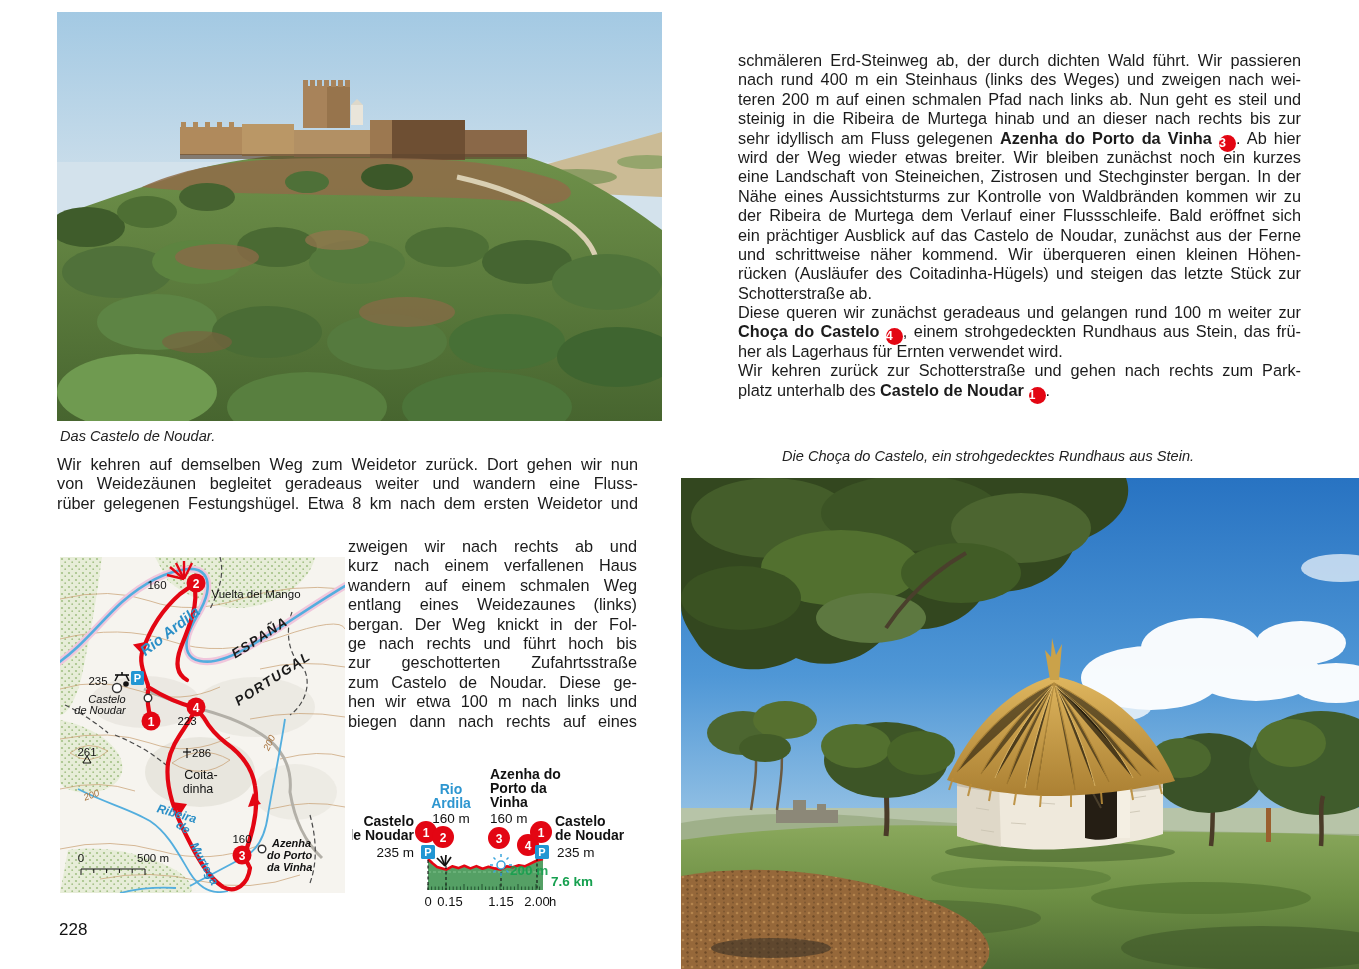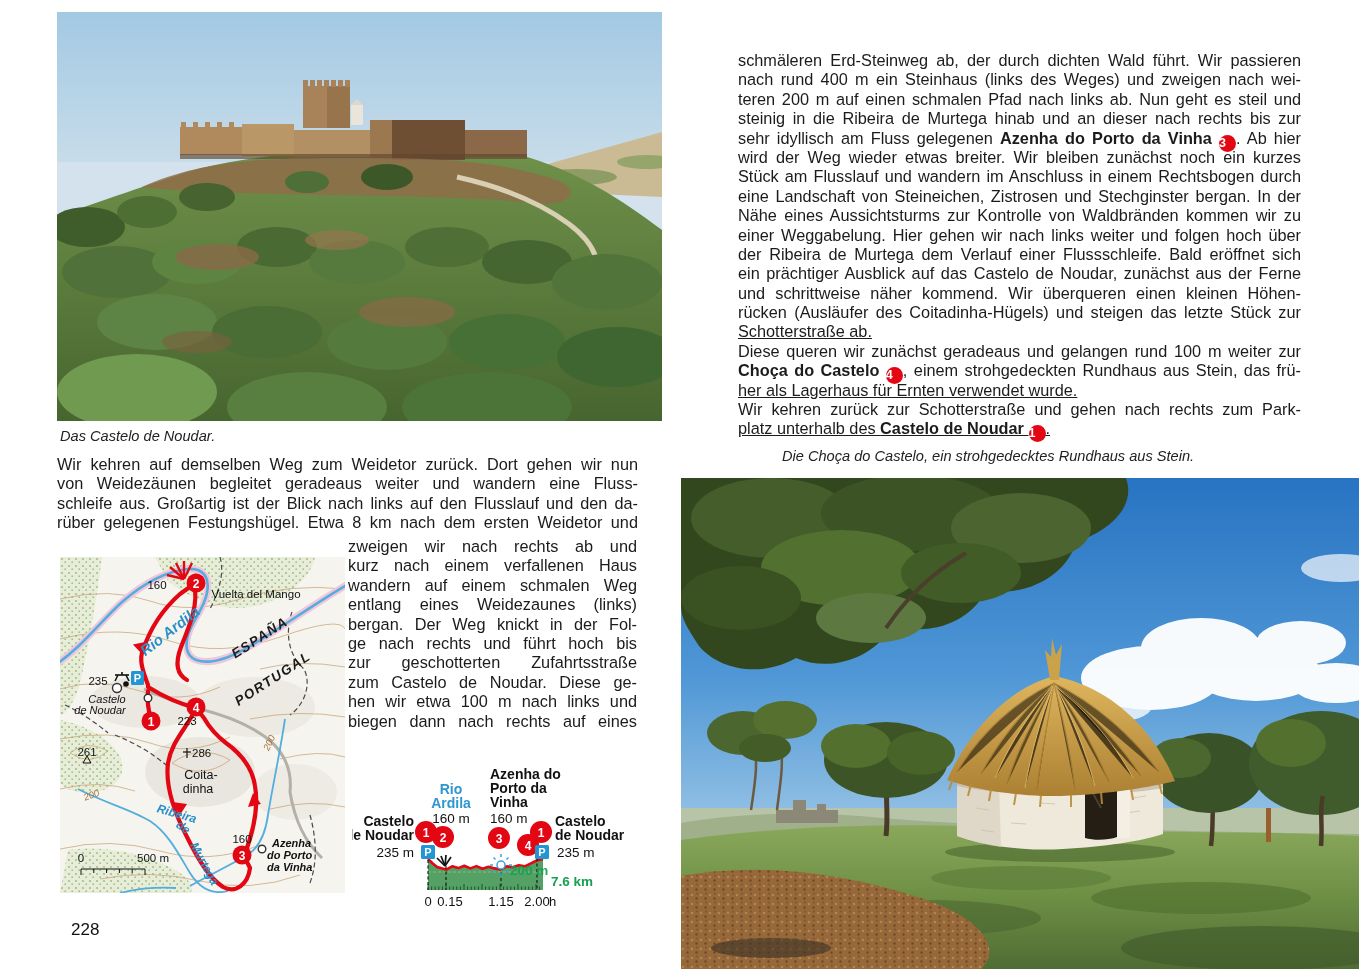--- a/index.html
+++ b/index.html
@@ -2,21 +2,21 @@
 <html><head>
 <meta charset="utf-8">
 <style>
   html,body{margin:0;padding:0;background:#e8e8e8;}
   .page{position:relative;width:1359px;height:969px;background:#ffffff;overflow:hidden;
         font-family:"Liberation Sans","DejaVu Sans",sans-serif;color:#1b1b1b;}
   .abs{position:absolute;}
   
   .tcol{font-size:16.3px;line-height:19.4px;}
   .tline{text-align:justify;text-align-last:justify;height:19.4px;white-space:normal;}
-  .tline.end{text-align-last:left;text-decoration:underline;}
+  .tline.end{text-align-last:left;}
   .tline .bold{font-weight:bold;}
   .badge{display:inline-block;width:17px;height:17px;border-radius:50%;background:#e30613;
          color:#fff;font-weight:bold;font-size:12.5px;line-height:17px;text-align:center;
          vertical-align:-3px;}
   .caption{font-style:italic;font-size:14.6px;color:#222;text-align:center;}
   .pagenum{font-size:17px;color:#111;}
   
   svg text{font-family:"Liberation Sans","DejaVu Sans",sans-serif;}
   .mlbl{font-size:11.5px;fill:#111;}
   .mlbl-i{font-size:11px;font-style:italic;fill:#111;}
@@ -120,21 +120,20 @@
       <ellipse cx="350" cy="300" rx="48" ry="15" fill="#8a6a47" opacity=".7"></ellipse>
       <ellipse cx="140" cy="330" rx="35" ry="11" fill="#7d5f40" opacity=".6"></ellipse>
     </svg>
   </div>
 
   <div class="abs caption" style="left:60px;top:428px;">Das Castelo de Noudar.</div>
 
   <div class="abs tcol" style="left:57px;top:455px;width:581px;" id="left-para1">
       <div class="tline"><span>Wir kehren auf demselben Weg zum Weidetor zurück. Dort gehen wir nun</span></div>
       <div class="tline"><span>von Weidezäunen begleitet geradeaus weiter und wandern eine Fluss-</span></div>
-      <div class="tline"><span>schleife aus. Großartig ist der Blick nach links auf den Flusslauf und den da-</span></div>
       <div class="tline"><span>rüber gelegenen Festungshügel. Etwa 8 km nach dem ersten Weidetor und</span></div>
     </div>
 
   <div class="abs tcol" style="left:348px;top:537px;width:289px;" id="left-para2">
       <div class="tline"><span>zweigen wir nach rechts ab und</span></div>
       <div class="tline"><span>kurz nach einem verfallenen Haus</span></div>
       <div class="tline"><span>wandern auf einem schmalen Weg</span></div>
       <div class="tline"><span>entlang eines Weidezaunes (links)</span></div>
       <div class="tline"><span>bergan. Der Weg knickt in der Fol-</span></div>
       <div class="tline"><span>ge nach rechts und führt hoch bis</span></div>
@@ -407,41 +406,39 @@
       <text x="158" y="122" class="pgreen" font-size="10.5" opacity=".9">200 m</text>
       <text x="199" y="133" class="pgreen">7.6 km</text>
       <text x="76" y="153" text-anchor="middle" class="paxis">0</text>
       <text x="98" y="153" text-anchor="middle" class="paxis">0.15</text>
       <text x="149" y="153" text-anchor="middle" class="paxis">1.15</text>
       <text x="185" y="153" text-anchor="middle" class="paxis">2.00</text>
       <text x="197" y="153" class="paxis">h</text>
     </svg>
   </div>
 
-  <div class="abs pagenum" style="left:59px;top:920px;margin-left:12px;">228</div>
+  <div class="abs pagenum" style="left:59px;top:920px;">228</div>
 
   <div class="abs tcol" style="left:738px;top:51px;width:563px;" id="right-col">
       <div class="tline"><span>schmäleren Erd-Steinweg ab, der durch dichten Wald führt. Wir passieren</span></div>
       <div class="tline"><span>nach rund 400 m ein Steinhaus (links des Weges) und zweigen nach wei-</span></div>
       <div class="tline"><span>teren 200 m auf einen schmalen Pfad nach links ab. Nun geht es steil und</span></div>
       <div class="tline"><span>steinig in die Ribeira de Murtega hinab und an dieser nach rechts bis zur</span></div>
       <div class="tline"><span>sehr idyllisch am Fluss gelegenen </span><span class="bold">Azenha do Porto da Vinha</span><span> </span><span class="badge">3</span><span>. Ab hier</span></div>
       <div class="tline"><span>wird der Weg wieder etwas breiter. Wir bleiben zunächst noch ein kurzes</span></div>
-      <div class="tline"><span>Stück am Flusslauf und wandern im Anschluss in einem Rechtsbogen durch</span></div>
       <div class="tline"><span>eine Landschaft von Steineichen, Zistrosen und Stechginster bergan. In der</span></div>
       <div class="tline"><span>Nähe eines Aussichtsturms zur Kontrolle von Waldbränden kommen wir zu</span></div>
-      <div class="tline"><span>einer Weggabelung. Hier gehen wir nach links weiter und folgen hoch über</span></div>
       <div class="tline"><span>der Ribeira de Murtega dem Verlauf einer Flussschleife. Bald eröffnet sich</span></div>
       <div class="tline"><span>ein prächtiger Ausblick auf das Castelo de Noudar, zunächst aus der Ferne</span></div>
       <div class="tline"><span>und schrittweise näher kommend. Wir überqueren einen kleinen Höhen-</span></div>
       <div class="tline"><span>rücken (Ausläufer des Coitadinha-Hügels) und steigen das letzte Stück zur</span></div>
       <div class="tline end"><span>Schotterstraße ab.</span></div>
       <div class="tline"><span>Diese queren wir zunächst geradeaus und gelangen rund 100 m weiter zur</span></div>
       <div class="tline"><span class="bold">Choça do Castelo</span><span> </span><span class="badge">4</span><span>, einem strohgedeckten Rundhaus aus Stein, das frü-</span></div>
-      <div class="tline end"><span>her als Lagerhaus für Ernten verwendet wurde.</span></div>
+      <div class="tline end"><span>her als Lagerhaus für Ernten verwendet wird.</span></div>
       <div class="tline"><span>Wir kehren zurück zur Schotterstraße und gehen nach rechts zum Park-</span></div>
       <div class="tline end"><span>platz unterhalb des </span><span class="bold">Castelo de Noudar</span><span> </span><span class="badge">1</span><span>.</span></div>
     </div>
 
   <div class="abs caption" style="left:782px;top:448px;">Die Choça do Castelo, ein strohgedecktes Rundhaus aus Stein.</div>
 
   <div class="abs" style="left:681px;top:478px;width:678px;height:491px;">
     <svg width="678" height="491" viewBox="0 0 678 491">
       <defs>
         <linearGradient id="sky2" x1="0" y1="0" x2="0" y2="1">

